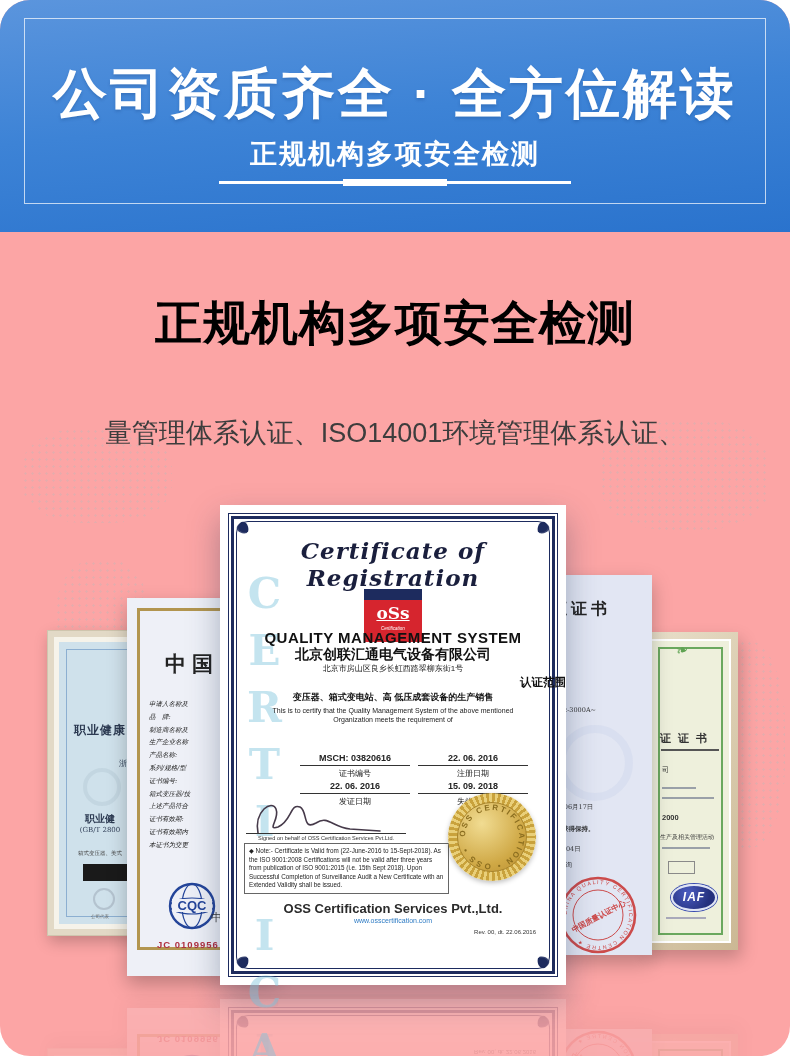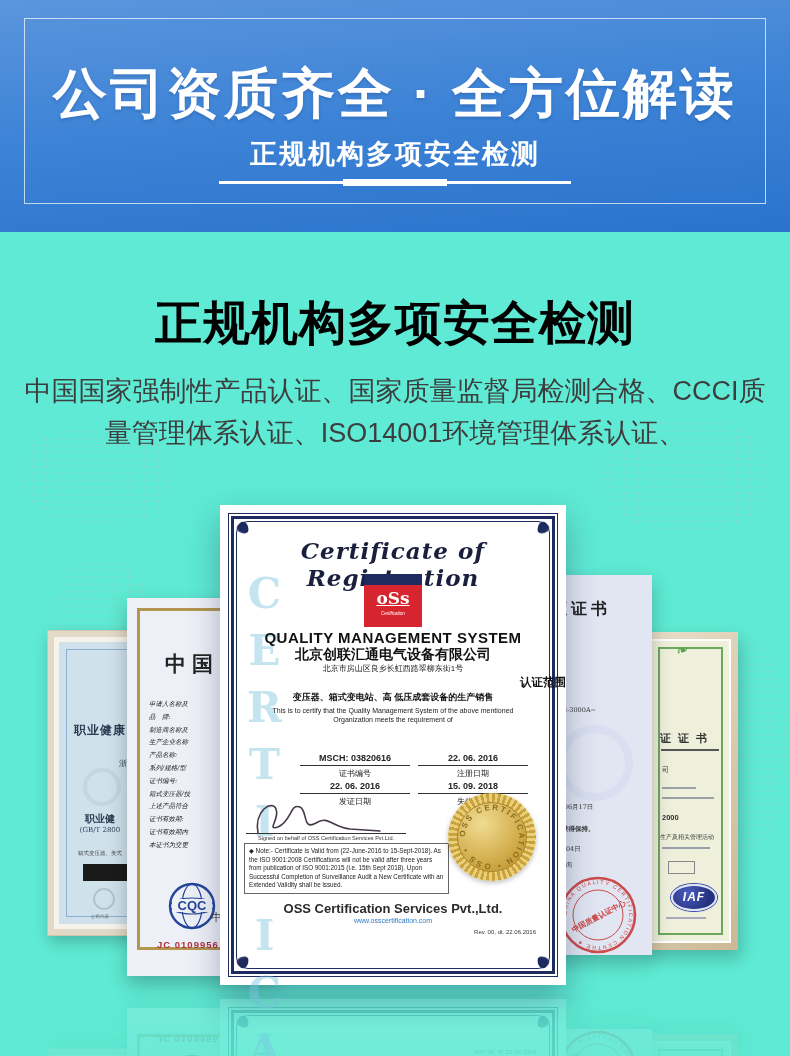--- a/index.html
+++ b/index.html
@@ -1,19 +1,19 @@
 <!DOCTYPE html>
 <html><head>
 <meta charset="utf-8">
 <style>
   * { margin:0; padding:0; box-sizing:border-box; }
   html,body { background:#fff; }
   .page {
     position:relative; width:790px; height:1056px; overflow:hidden;
-    background:#5eead4; font-family:"Liberation Sans", sans-serif;
+    background:#fca5a5; font-family:"Liberation Sans", sans-serif;border-radius:30px;
   }
   
   .banner {
     position:absolute; left:0; top:0; width:790px; height:232px;
     background:linear-gradient(175deg,#5b95dd 0%,#3d83d6 48%,#2a73cd 100%);
   }
   .banner-frame {
     position:absolute; left:24px; right:24px; top:18px; bottom:28px;
     border:1px solid rgba(255,255,255,.7);
   }
@@ -87,21 +87,21 @@
     position:absolute; left:20px; top:64px; height:400px;
     writing-mode:vertical-rl; text-orientation:upright;
     font-family:"DejaVu Serif",serif; font-size:42px; letter-spacing:8px;
     color:rgba(125,195,220,.45); font-weight:700;
   }
   .mc-title {
     position:absolute; top:32px; width:100%; text-align:center;
     font-family:"DejaVu Serif",serif; font-style:italic; font-weight:700;
     font-size:23px; color:#1a1f3d; letter-spacing:1px;
   }
-  .oss-logo { position:absolute; top:69px; left:50%; transform:translateX(-50%); width:58px; }
+  .oss-logo { position:absolute; top:84px; left:50%; transform:translateX(-50%); width:58px; }
   .oss-band { height:11px; background:#1d2b5e; }
   .oss-body { height:42px; background:#d6252e; color:#fff; text-align:center; }
   .oss-text { font-family:"DejaVu Serif",serif; font-weight:700; font-size:17px;
     line-height:26px; text-decoration:underline; }
   .oss-sub { font-size:4.5px; font-style:italic; }
   .mc-line { position:absolute; width:100%; text-align:center; color:#111; }
   .mc-field { position:absolute; width:110px; text-align:center; color:#222; }
   .mc-field .fv { font-size:9px; font-weight:700; border-bottom:1px solid #333; padding-bottom:2px; }
   .mc-field .fl { font-size:8px; padding-top:2px; }
   .mc-note {
@@ -157,21 +157,21 @@
     </div>
   </header>
 
   <div class="dots" style="left:22px; top:428px; width:150px; height:95px;"></div>
   <div class="dots" style="left:600px; top:420px; width:170px; height:110px;"></div>
   <div class="dots" style="left:690px; top:640px; width:95px; height:210px;"></div>
   <div class="dots" style="left:55px; top:560px; width:95px; height:140px;"></div>
 
   <h2 class="intro-heading">正规机构多项安全检测</h2>
   <p class="intro-body">
-    <span>中国国家强制性产品认证、国家质量监督局检测合格、CCCI质</span><br>
+    <br>
     <span>量管理体系认证、ISO14001环境管理体系认证、</span>
   </p>
 
   <div class="collage">
 
     <div class="cert occ">
       <div class="occ-mat">
         <div class="occ-paper">
           <div class="occ-border"></div>
           <div class="abs serif" style="top:80px; width:100%; text-align:center; font-size:12px; font-weight:700; color:#2c3a52; letter-spacing:1px;">职业健康</div>

